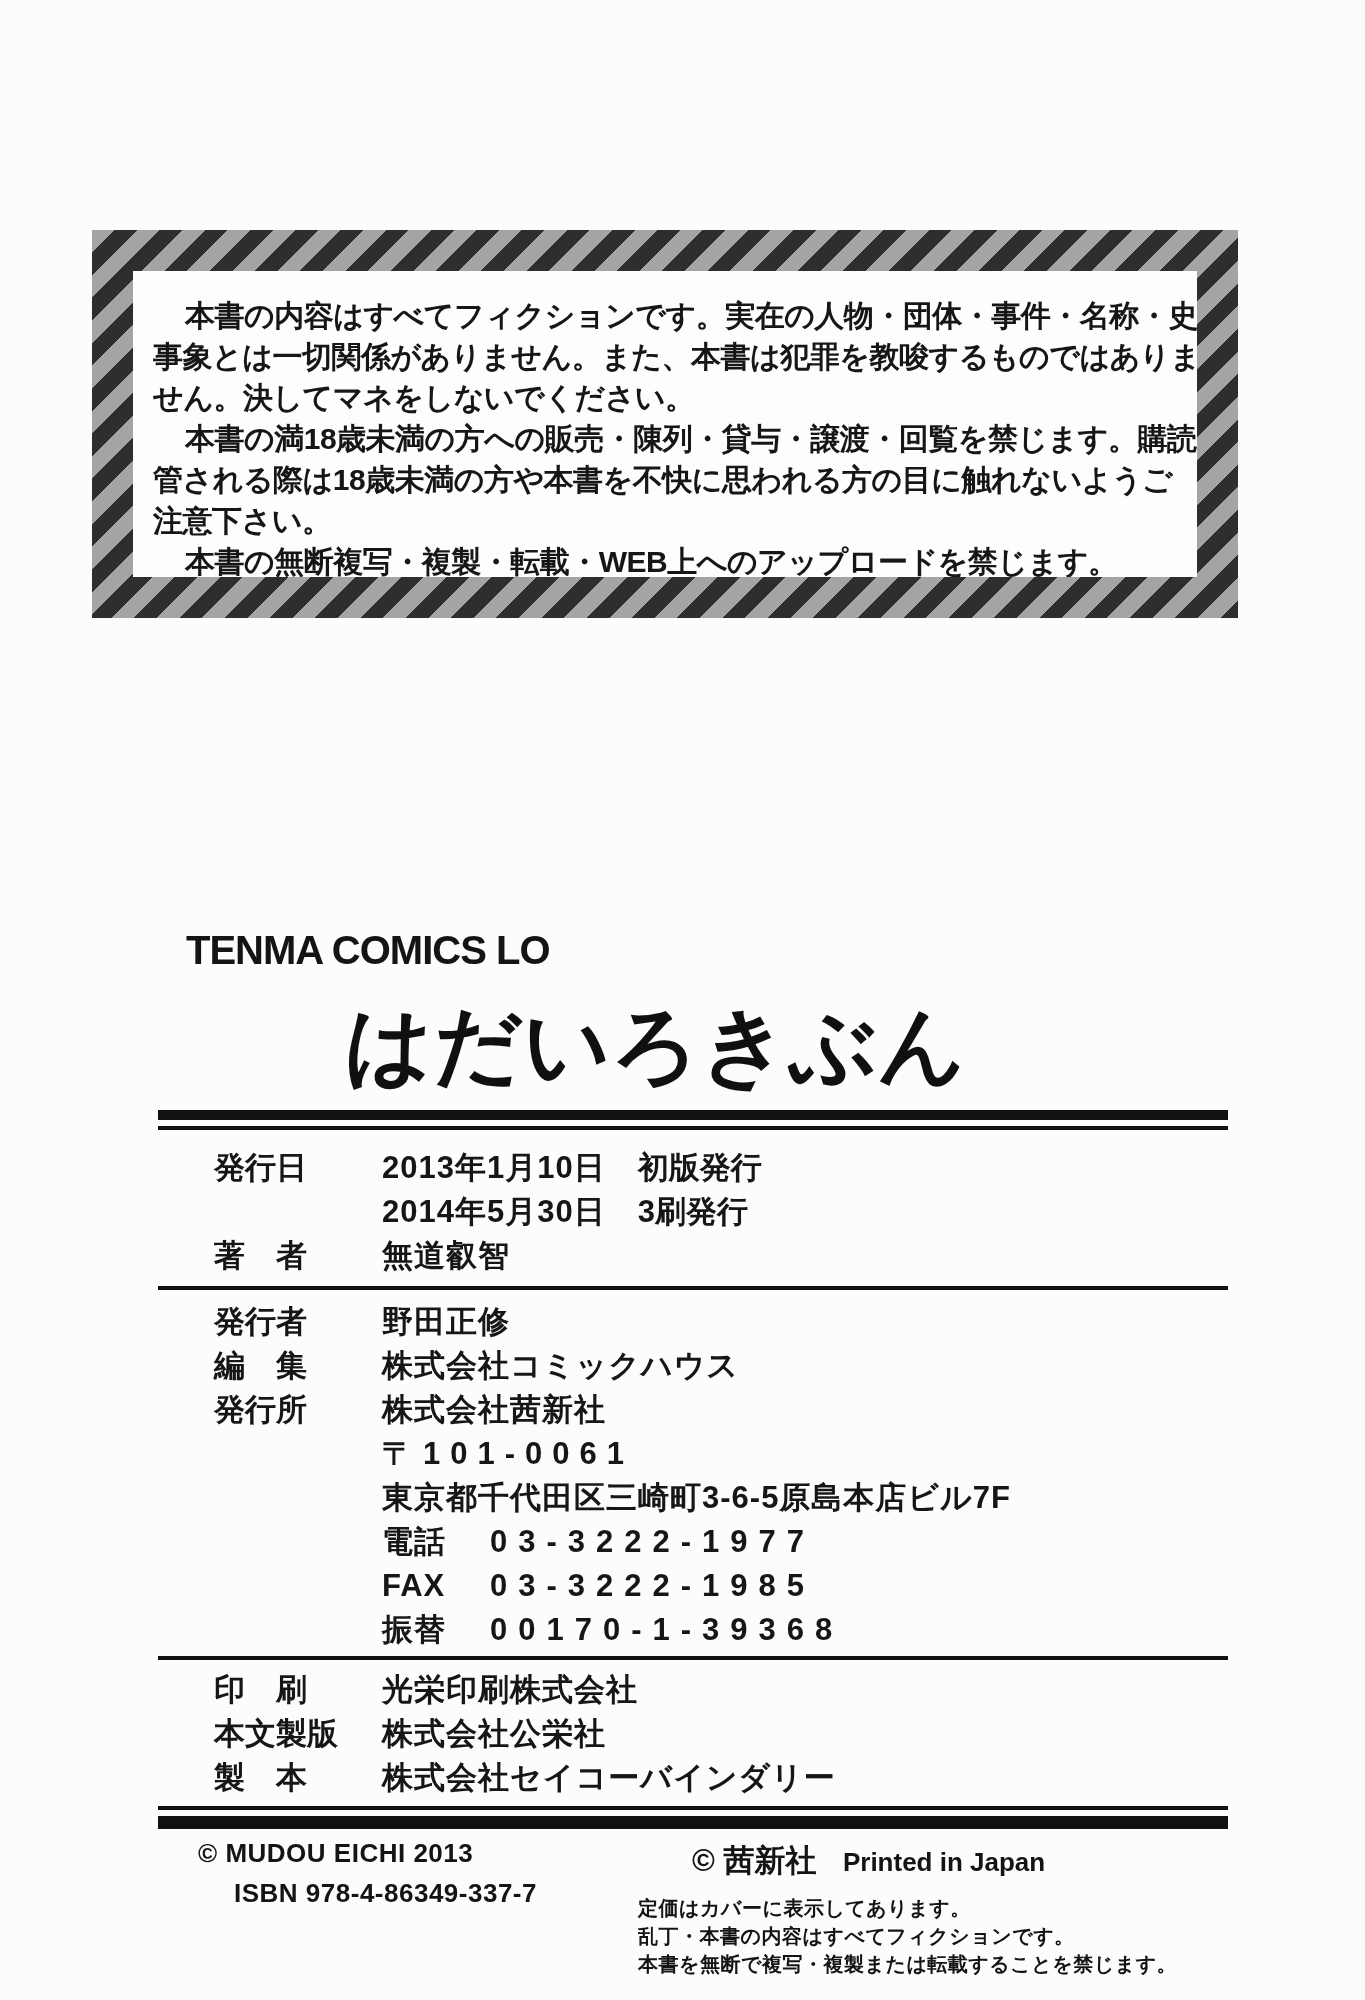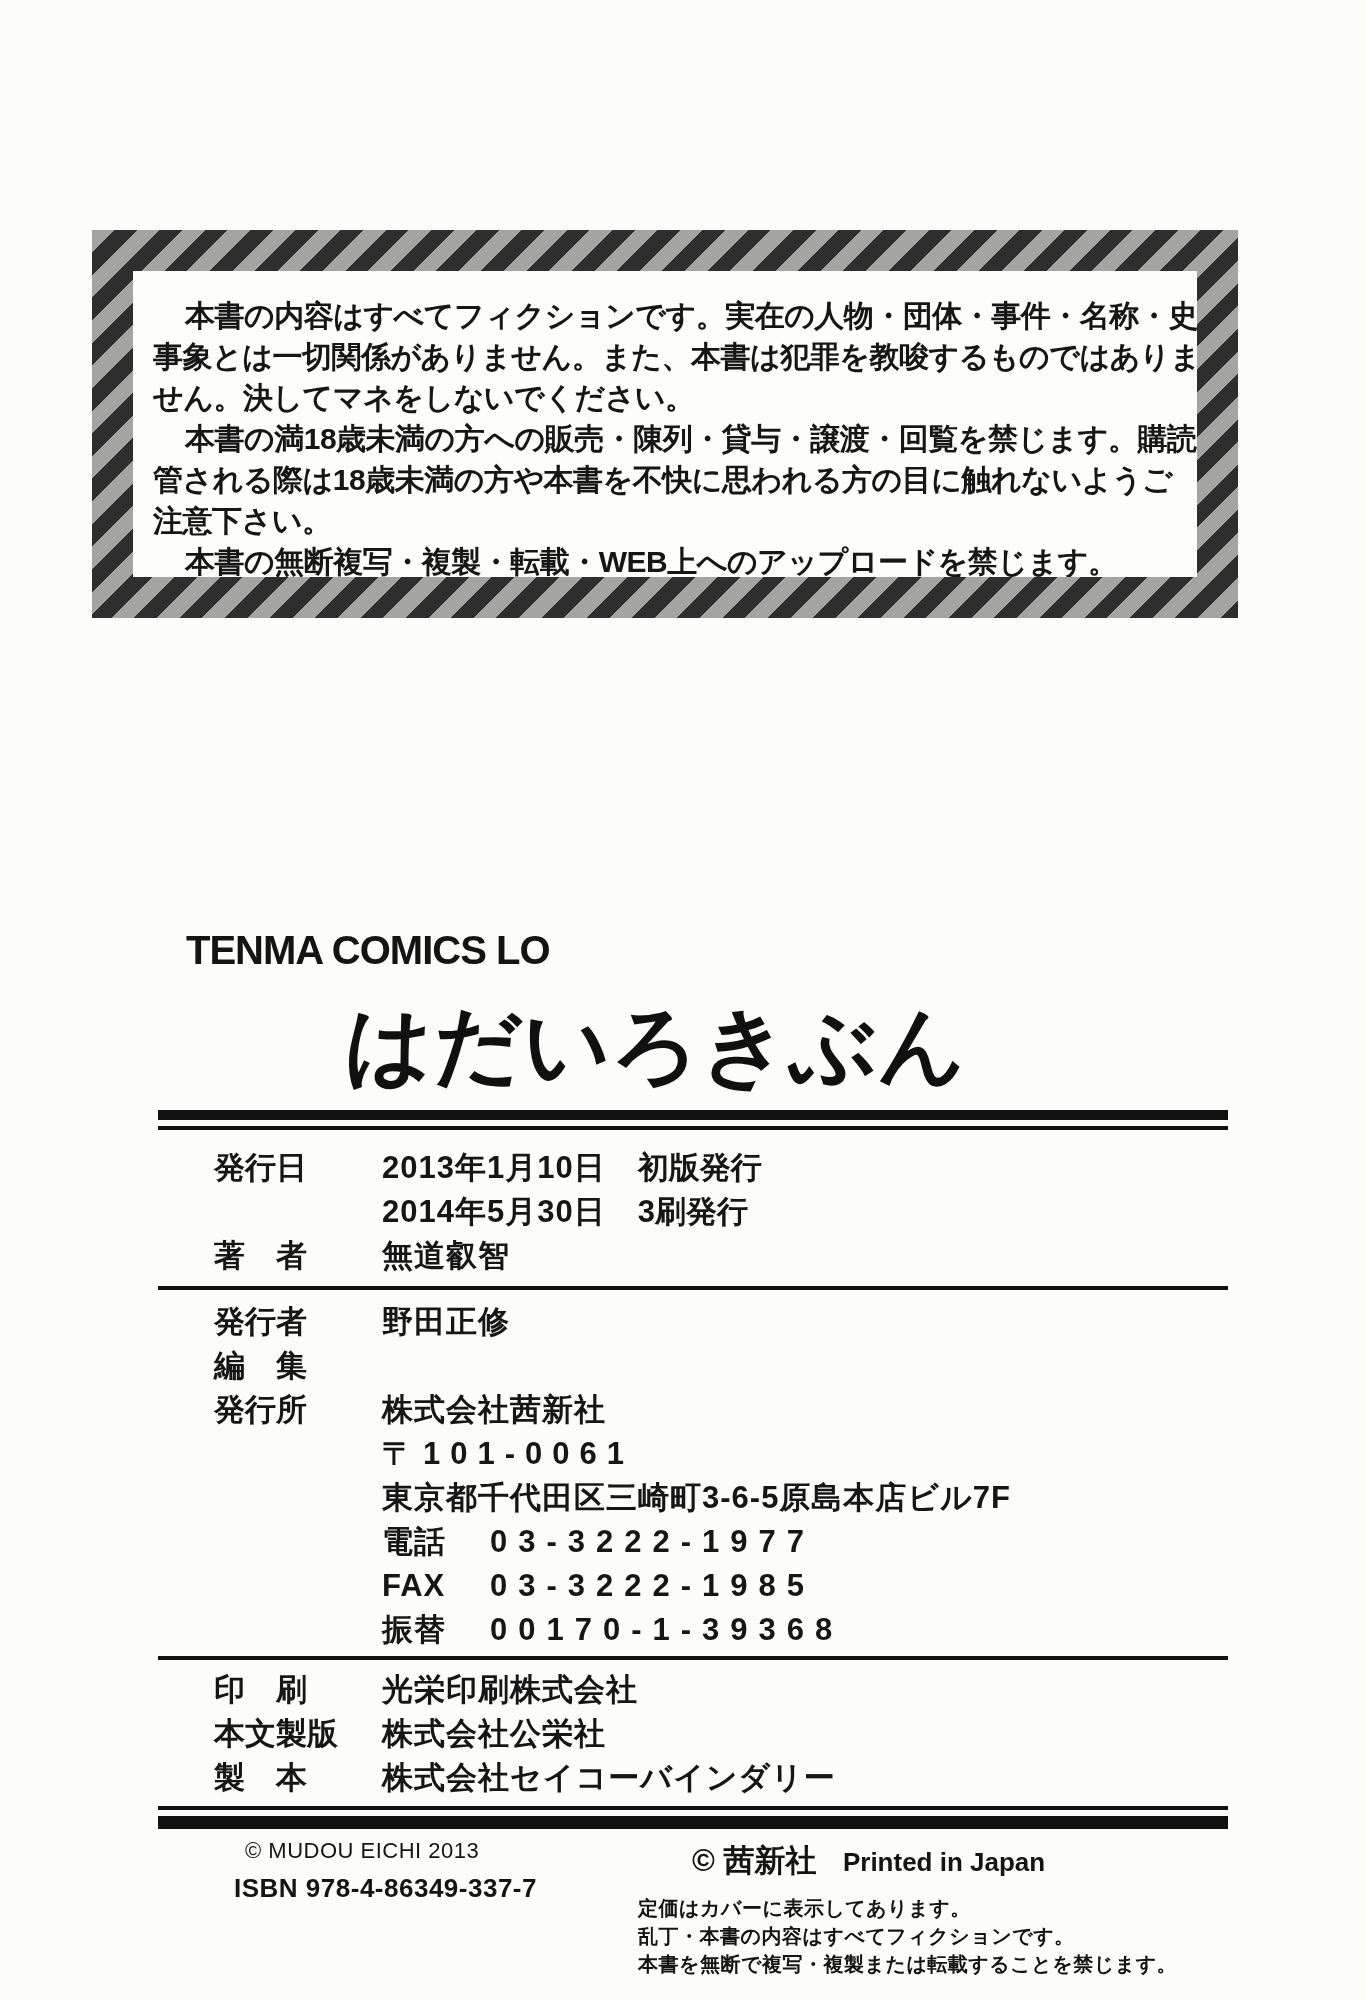--- a/index.html
+++ b/index.html
@@ -69,21 +69,21 @@
     white-space:nowrap;color:#161616;
   }
   .col-label{width:168px;flex:none;}
   .col-value{letter-spacing:1px;}
   .col-note{margin-left:32px;}
   .col-value.wide{letter-spacing:10px;}
   .num-prefix{display:inline-block;width:76px;}
   .num{letter-spacing:11px;margin-left:32px;}
   
   .footer-left{position:absolute;left:198px;top:1838px;color:#141414;}
-  .fl1{font-size:22px;font-weight:normal;letter-spacing:0.5px;margin-left:47px;}
+  .fl1{font-size:26px;font-weight:bold;letter-spacing:0.5px;}
   .fl2{font-size:26px;font-weight:bold;margin-left:36px;margin-top:9px;letter-spacing:0.5px;}
   .footer-right{position:absolute;left:638px;top:1840px;color:#141414;}
   .fr1{white-space:nowrap;}
   .fr-copy{font-size:31px;font-weight:bold;margin-left:54px;}
   .fr-printed{font-size:26px;font-weight:bold;margin-left:22px;}
   .fr-notes{margin-top:12px;}
   .fr-note{font-size:20px;line-height:28px;font-weight:600;letter-spacing:0.5px;}
 </style>
 </head>
 <body>
@@ -128,20 +128,21 @@
 
     <div class="rule mid"></div>
 
     <div class="col-section s2">
       <div class="col-row">
         <span class="col-label">発行者</span>
         <span class="col-value">野田正修</span>
       </div>
       <div class="col-row">
         <span class="col-label">編　集</span>
+        <span class="col-value">株式会社コミックハウス</span>
       </div>
       <div class="col-row">
         <span class="col-label">発行所</span>
         <span class="col-value">株式会社茜新社</span>
       </div>
       <div class="col-row">
         <span class="col-label"></span>
         <span class="col-value wide">〒101-0061</span>
       </div>
       <div class="col-row">

